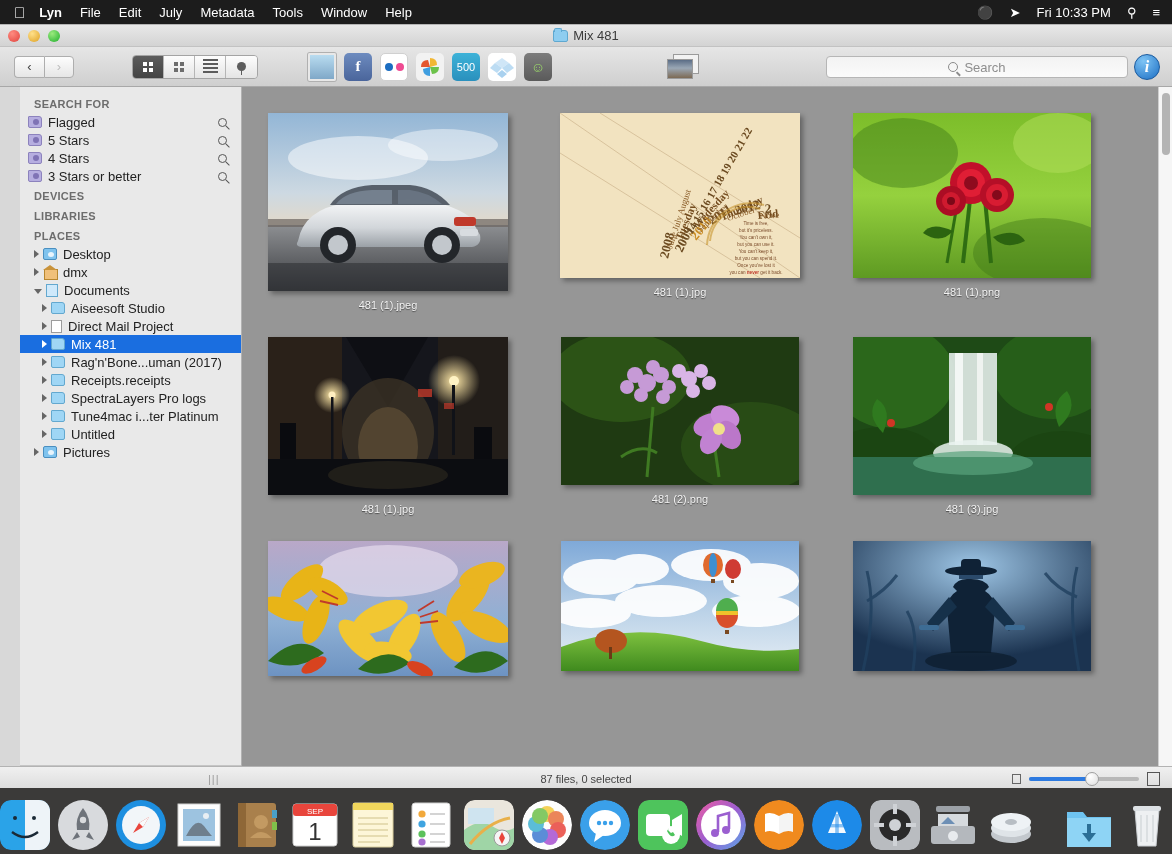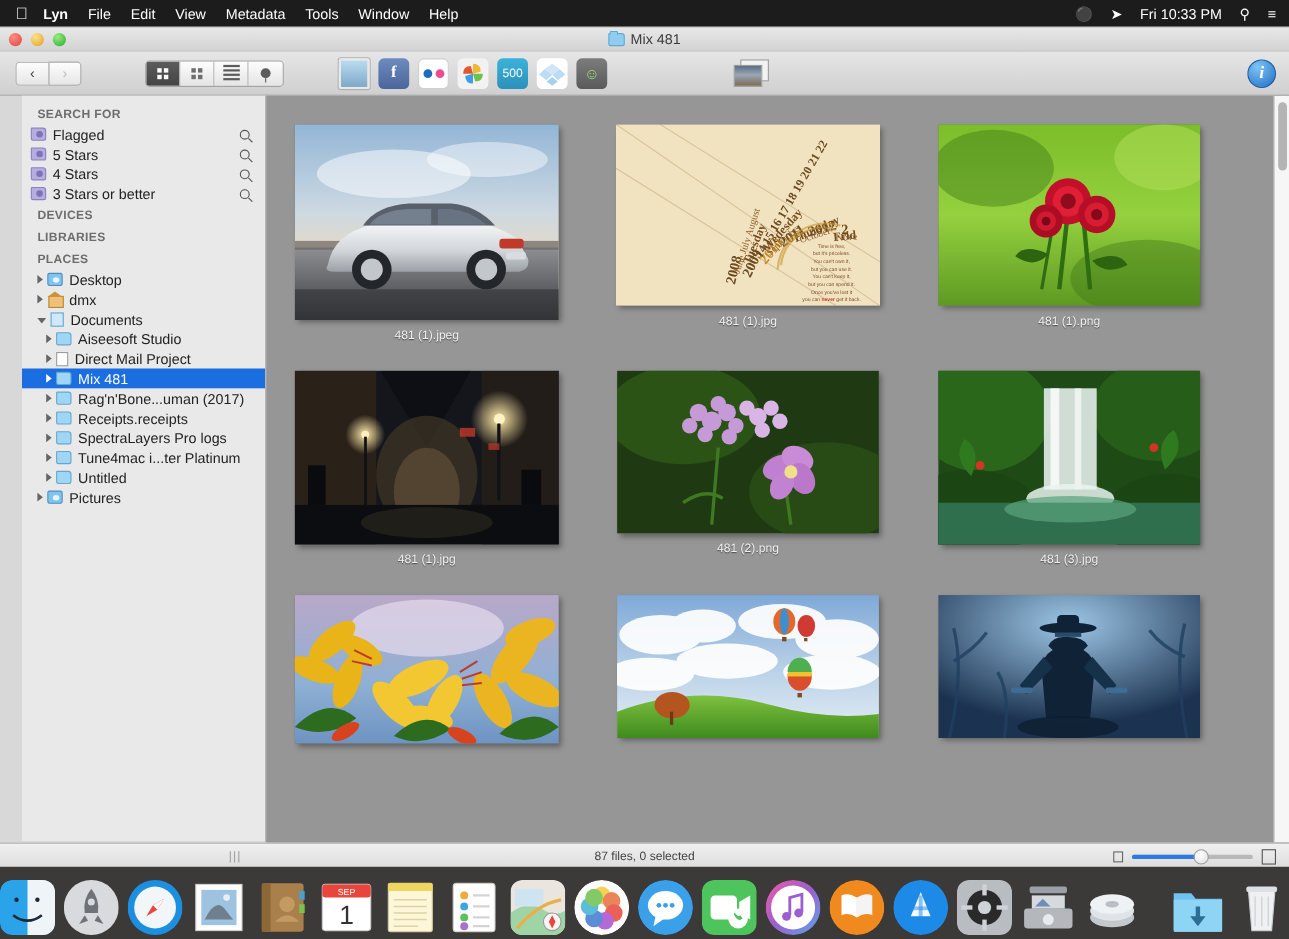--- a/index.html
+++ b/index.html
@@ -206,21 +206,21 @@
   .circ { border-radius:50%; }
 </style>
 </head>
 <body>
 
 <div class="menubar">
   <span class="apple"></span>
   <span class="mi app">Lyn</span>
   <span class="mi">File</span>
   <span class="mi">Edit</span>
-  <span class="mi">View</span>
+  <span class="mi">July</span>
   <span class="mi">Metadata</span>
   <span class="mi">Tools</span>
   <span class="mi">Window</span>
   <span class="mi">Help</span>
   <span class="spacer"></span>
   <span class="right">
     <span>⚫</span>
     <span>➤</span>
     <span class="mb-clock">Fri 10:33 PM</span>
     <span>⚲</span>
@@ -303,20 +303,24 @@
         </svg>
       </div>
       <div class="svc svc-smug">☺</div>
     </div>
 
     <div class="slideshow">
       <div class="ph b"></div>
         <div class="ph f"></div>
     </div>
 
+    <div class="searchbox">
+      <span class="sicon"></span>
+      <span class="stext">Search</span>
+    </div>
 
     <div class="infobtn">i</div>
   </div>
 
   <div class="split">
 
     <div class="sidebar">
       <div class="sb-head">SEARCH FOR</div>
 
       <div class="sb-row indent1">

